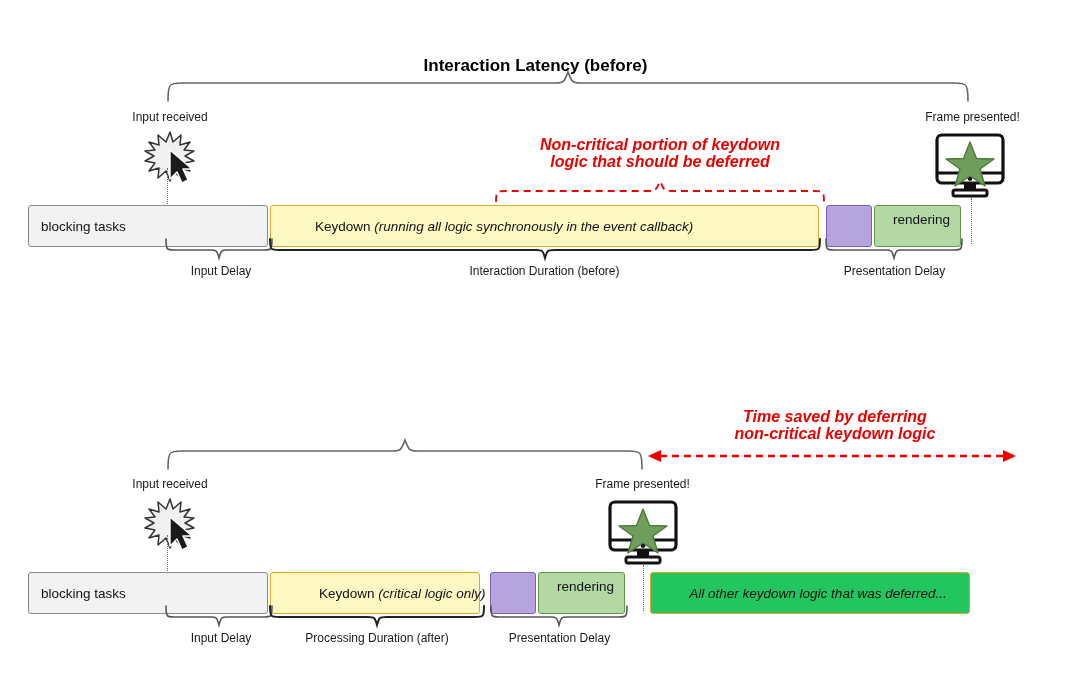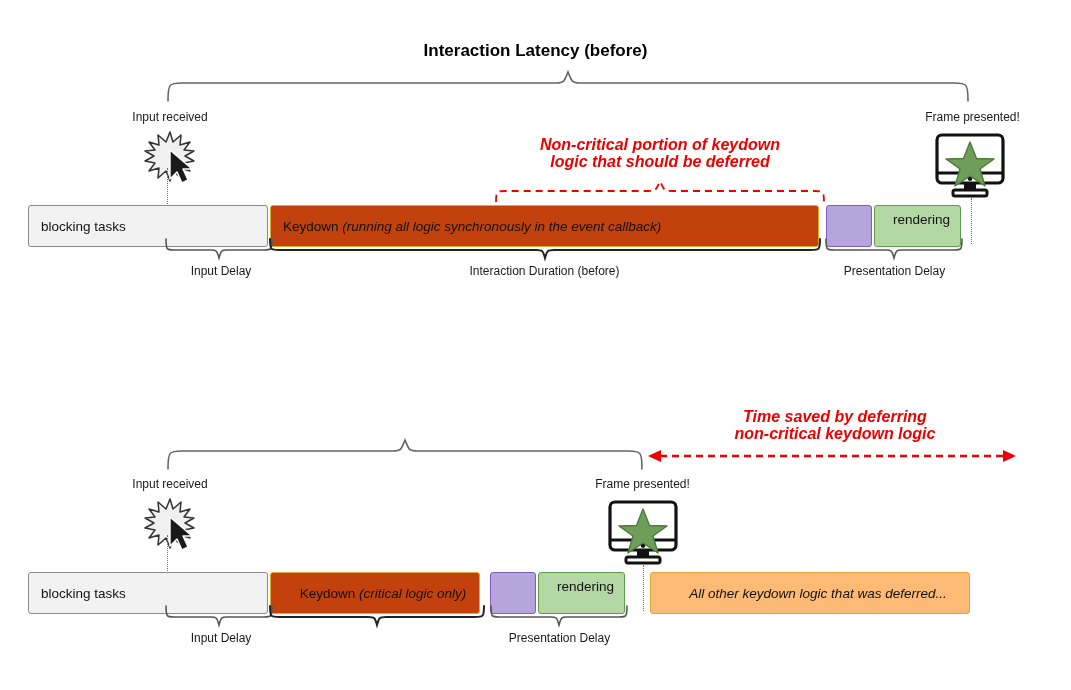--- a/index.html
+++ b/index.html
@@ -65,25 +65,26 @@
     width: 100%;
     text-align: center;
     padding-left: 0;
     margin-left: 16px;
   }
   .bar.blocking {
     background: #f2f2f2;
     border-color: #8a8a8a;
   }
   .bar.keydown {
-    background: #c2410c;
+    background: #fef9c3;
     border-color: #e0a92d;
+    padding-left: 32px;
   }
   .bar.deferred {
-    background: #fdba74;
+    background: #22c55e;
     border-color: #e0a92d;
   }
   .bar.purple {
     background: #b5a5dc;
     border-color: #7a5fbd;
   }
   .bar.green {
     background: #b3d8a3;
     border-color: #5f9a4a;
   }
@@ -107,21 +108,21 @@
     border-left: 1.6px dotted #6f6f6f;
   }
 
   svg { display: block; overflow: visible; }
 </style>
 </head>
 <body>
 
 <div id="stage">
 
-  <div class="abs diagram-title" style="left:0; top:41px; width:1071px;">Interaction Latency (before)</div>
+  <div class="abs diagram-title" style="left:0; top:56px; width:1071px;">Interaction Latency (before)</div>
 
   <svg class="abs" style="left:160px; top:70px;" width="820" height="32">
     <path d="M8,31 C8,14 9,13 22,13 L396,13 C404,13 404,12 408,2 C412,12 412,13 420,13 L794,13 C807,13 808,14 808,31" fill="none" stroke="#666666" stroke-width="1.6" stroke-linecap="round"></path>
   </svg>
 
   <div class="abs caption" style="left:110px; top:110px; width:120px;">Input received</div>
 
   <svg class="abs" style="left:140px; top:128px;" width="60" height="58">
     <path d="M30,4 L33,14 L41,7 L40,17 L50,14 L44,22 L54,23 L45,28 L54,33 L44,35 L50,43 L40,40 L41,50 L33,43 L30,53 L26,43 L18,50 L19,40 L9,43 L15,35 L5,33 L14,28 L5,23 L15,22 L9,14 L19,17 L18,7 L26,14 Z" fill="#f0f0f0" stroke="#333333" stroke-width="1.5" stroke-linejoin="round"></path>
   </svg>
@@ -243,15 +244,16 @@
     <path d="M4,1 C4,12 5,12 12,12 L49,12 C55,12 55,13 57,20 C59,13 59,12 65,12 L102,12 C109,12 110,12 110,1" fill="none" stroke="#555555" stroke-width="1.6" stroke-linecap="round"></path>
   </svg>
   <svg class="abs" style="left:266px; top:605px;" width="222" height="22">
     <path d="M4,1 C4,12 5,12 13,12 L102,12 C109,12 109,13 111,20 C113,13 113,12 120,12 L209,12 C217,12 218,12 218,1" fill="none" stroke="#222222" stroke-width="2" stroke-linecap="round"></path>
   </svg>
   <svg class="abs" style="left:487px; top:605px;" width="145" height="22">
     <path d="M4,1 C4,12 5,12 12,12 L64,12 C70,12 70,13 72,20 C74,13 74,12 80,12 L132,12 C139,12 140,12 140,1" fill="none" stroke="#555555" stroke-width="1.6" stroke-linecap="round"></path>
   </svg>
 
   <div class="abs caption" style="left:162px; top:631px; width:118px;">Input Delay</div>
+  <div class="abs caption" style="left:266px; top:631px; width:222px;">Processing Duration (after)</div>
   <div class="abs caption" style="left:487px; top:631px; width:145px;">Presentation Delay</div>
 
 </div>
 
 </body></html>

